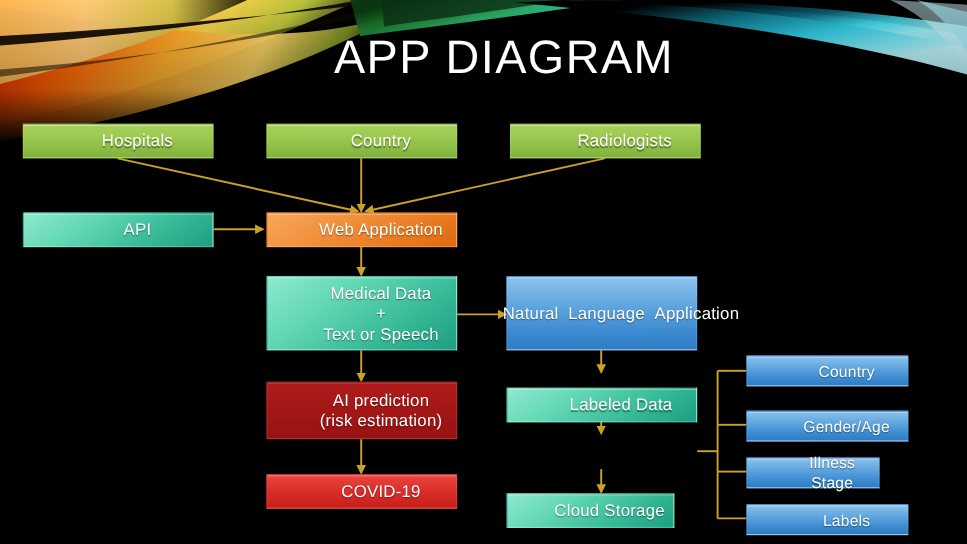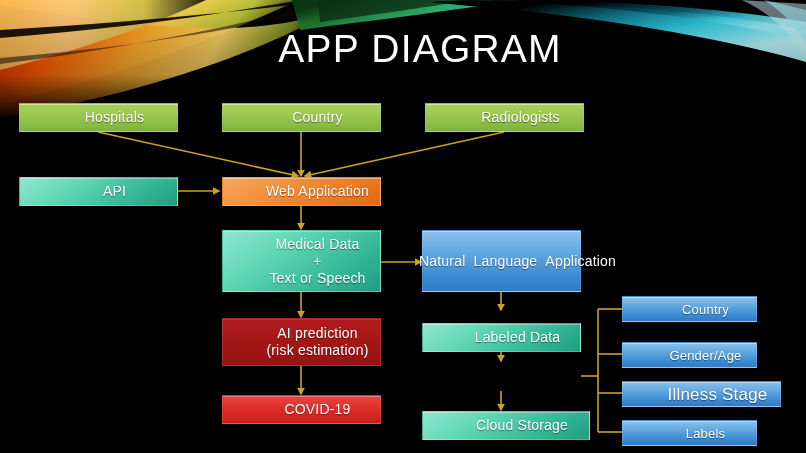--- a/index.html
+++ b/index.html
@@ -249,33 +249,33 @@
 
   <div class="node red" style="left:222px; top:395px; width:159px; height:29px;">
     <span class="lbl">COVID-19</span>
   </div>
 
   <div class="node teal" style="left:422px; top:311px; width:159px; height:29px;margin-top:12px;">
     <span class="lbl">Labeled Data</span>
   </div>
 
 
-  <div class="node teal" style="left:422px; top:411px; width:168px; height:29px;">
+  <div class="node teal" style="left:422px; top:411px; width:140px; height:29px;">
     <span class="lbl">Cloud Storage</span>
   </div>
 
   <div class="node blue" style="left:622px; top:296px; width:135px; height:26px; font-size:13px;">
     <span class="lbl">Country</span>
   </div>
 
   <div class="node blue" style="left:622px; top:342px; width:135px; height:26px; font-size:13px;">
     <span class="lbl">Gender/Age</span>
   </div>
 
-  <div class="node blue" style="left:622px; top:381px; width:159px; height:26px; font-size:17px;">
+  <div class="node blue" style="left:622px; top:381px; width:111px; height:26px; font-size:13px;">
     <span class="lbl">Illness Stage</span>
   </div>
 
   <div class="node blue" style="left:622px; top:420px; width:135px; height:26px; font-size:13px;">
     <span class="lbl">Labels</span>
   </div>
 
 </div>
 
 </body></html>

